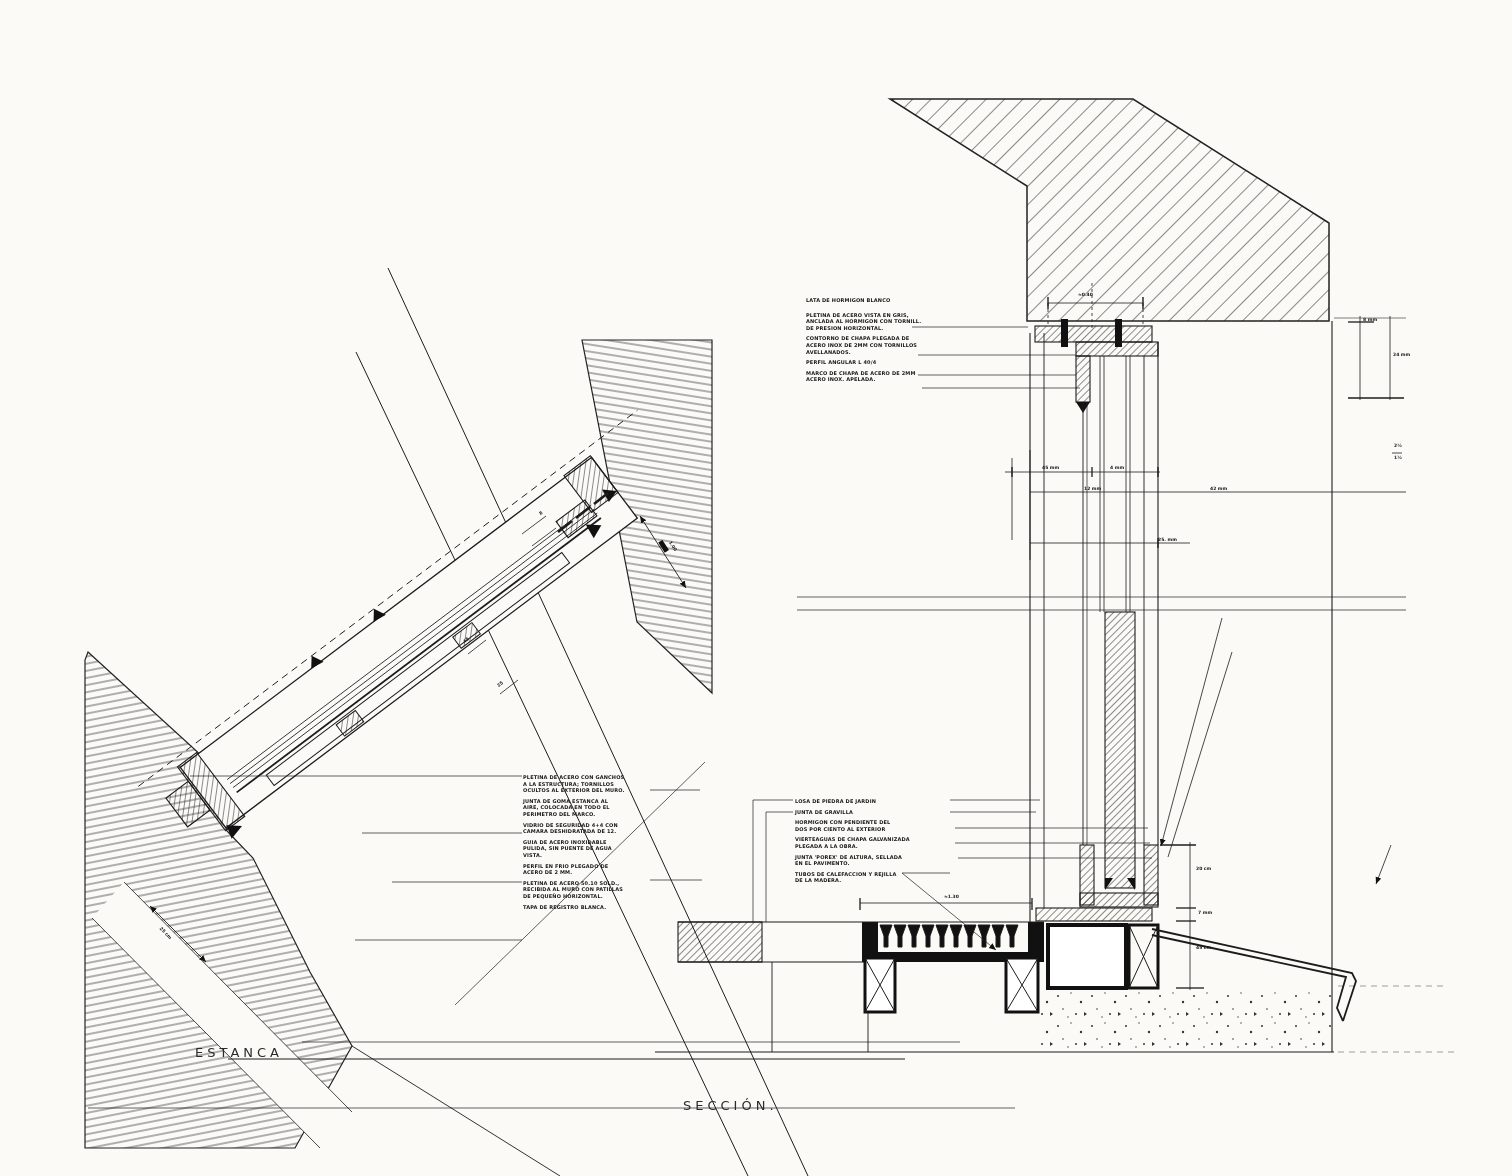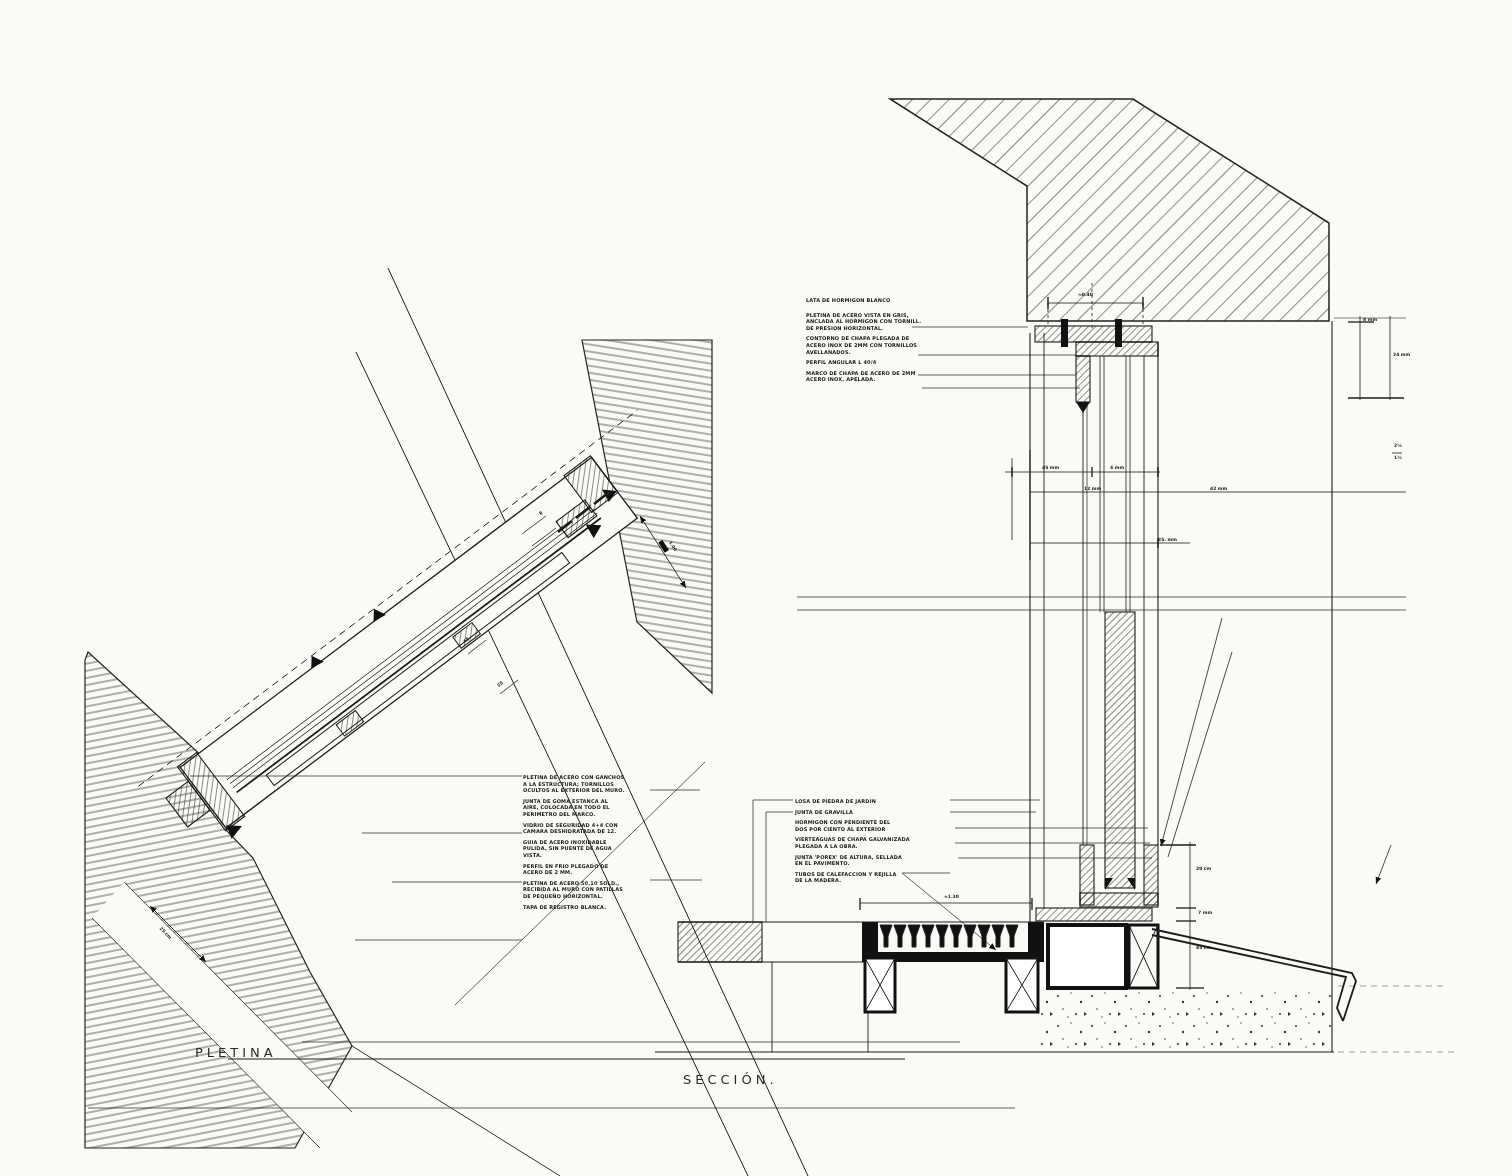--- a/index.html
+++ b/index.html
@@ -268,22 +268,22 @@
       <line x1="1176" y1="921" x2="1196" y2="921" stroke-width="1.3"></line>
       <line x1="1176" y1="988" x2="1204" y2="988" stroke-width="1.3"></line>
 
       <line x1="860" y1="903" x2="1032" y2="903"></line>
       <line x1="860" y1="898" x2="860" y2="910" stroke-width="1.3"></line>
       <line x1="1032" y1="898" x2="1032" y2="910" stroke-width="1.3"></line>
     </g>
   </g>
 </svg>
 
-<div class="cap" style="left:195px;top:1045px;">PLETINA</div>
-<div class="cap" style="left:683px;top:1072px;">SECCIÓN.</div>
+<div class="cap" style="left:195px;top:1045px;">ESTANCA</div>
+<div class="cap" style="left:683px;top:1098px;">SECCIÓN.</div>
 
 <div class="ann" style="left:523px;top:774px;width:135px;">
       <div>PLETINA DE ACERO CON GANCHOS</div>
       <div>A LA ESTRUCTURA; TORNILLOS</div>
       <div>OCULTOS AL EXTERIOR DEL MURO.</div>
       <div class="gap"></div>
       <div>JUNTA DE GOMA ESTANCA AL</div>
       <div>AIRE, COLOCADA EN TODO EL</div>
       <div>PERIMETRO DEL MARCO.</div>
       <div class="gap"></div>

